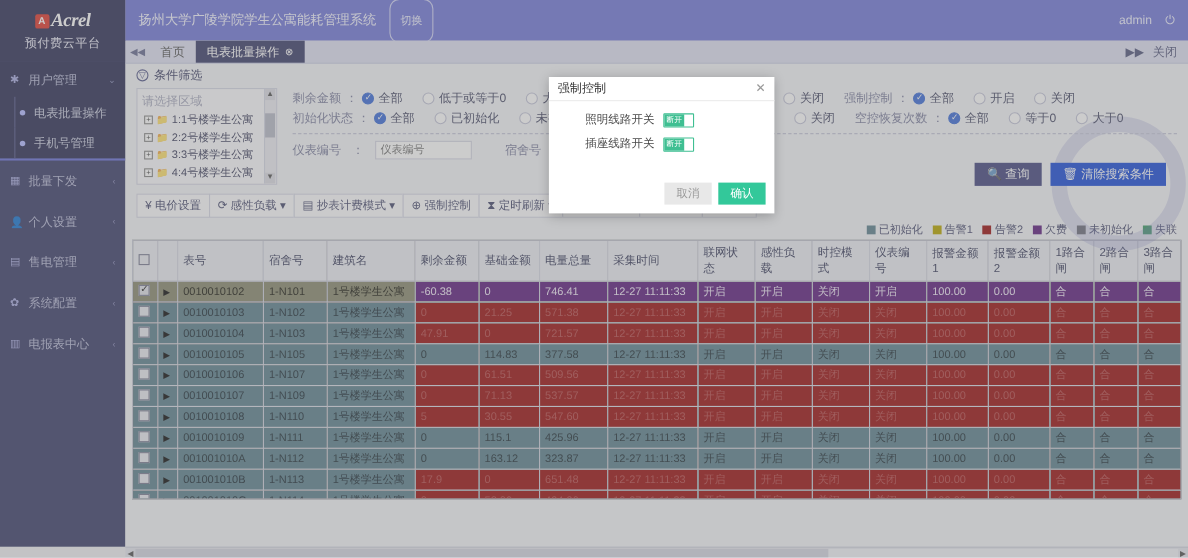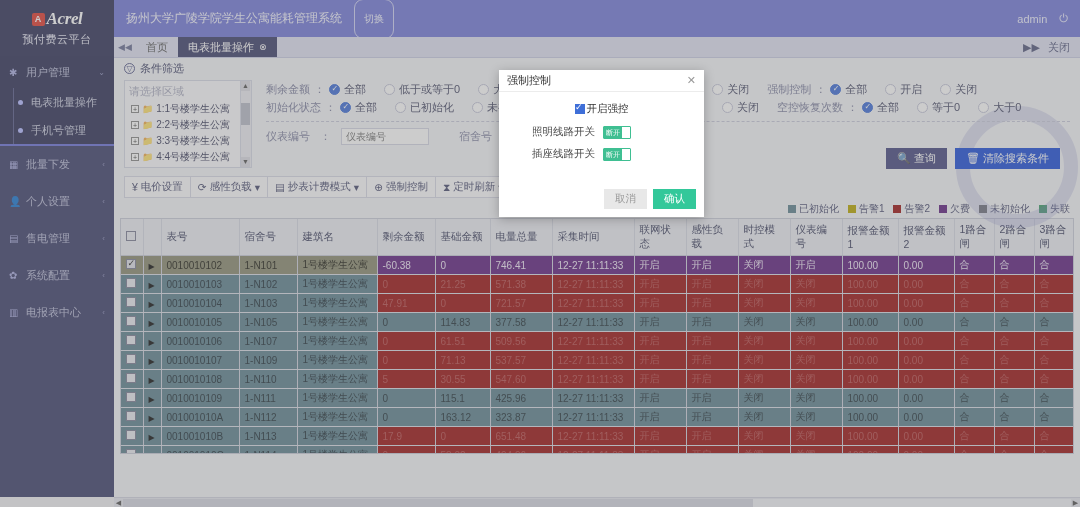--- a/index.html
+++ b/index.html
@@ -744,24 +744,20 @@
     <span class="hs-arw">▶</span>
   </div>
 
   <div class="mask"></div>
   <div class="modal">
     <div class="modal-head">
       <span class="modal-title">强制控制</span>
       <span class="modal-x">✕</span>
     </div>
     <div class="modal-body">
-      <div class="mcb">
-        <span class="box"></span>
-        <span class="t">开启强控</span>
-      </div>
       <div class="mrow">
         <span class="mlabel">照明线路开关</span>
         <span class="toggle">
             <span class="knob">断开</span>
           </span>
       </div>
       <div class="mrow">
         <span class="mlabel">插座线路开关</span>
         <span class="toggle">
             <span class="knob">断开</span>

